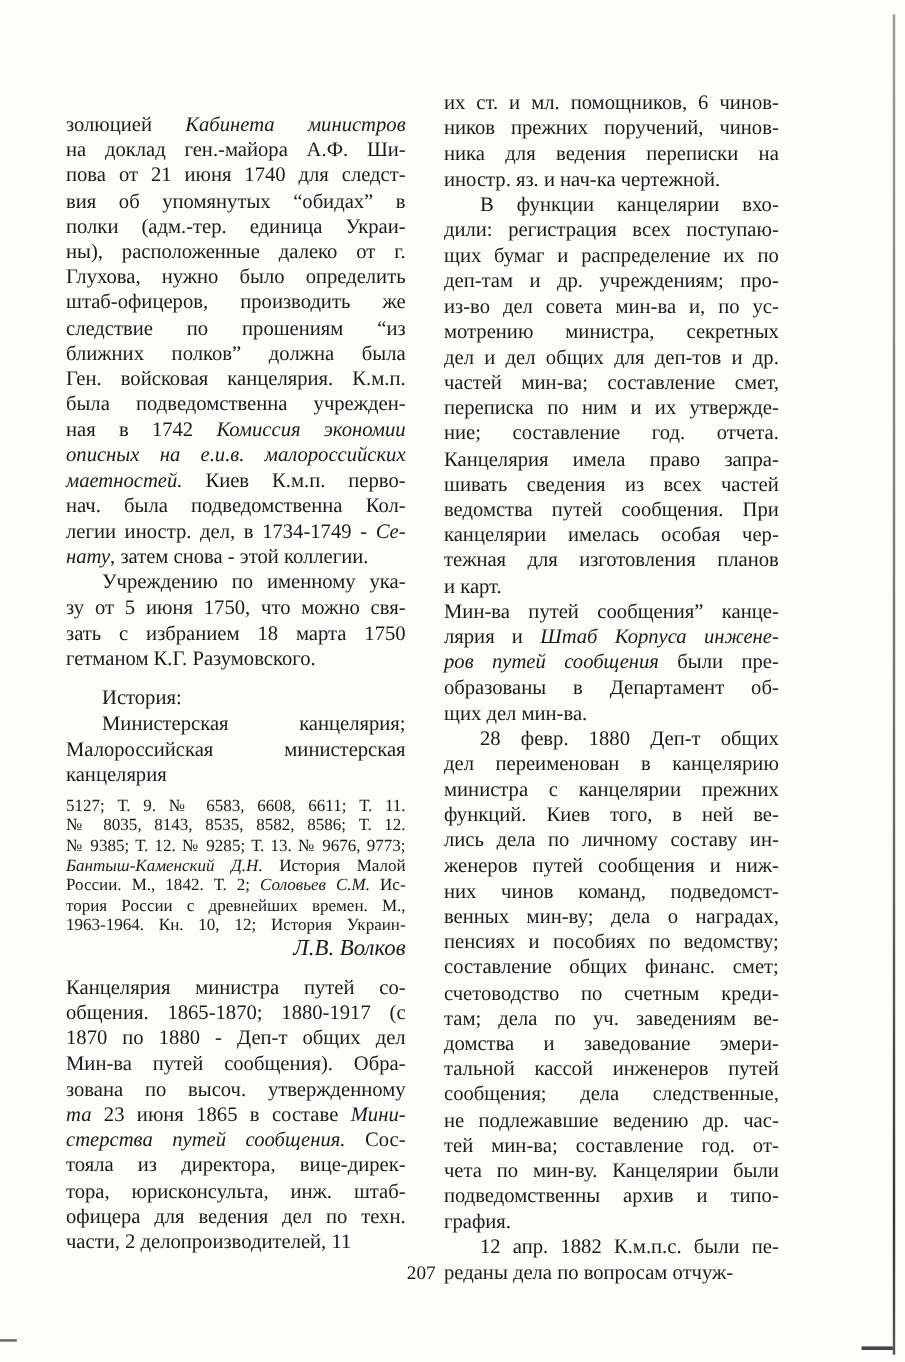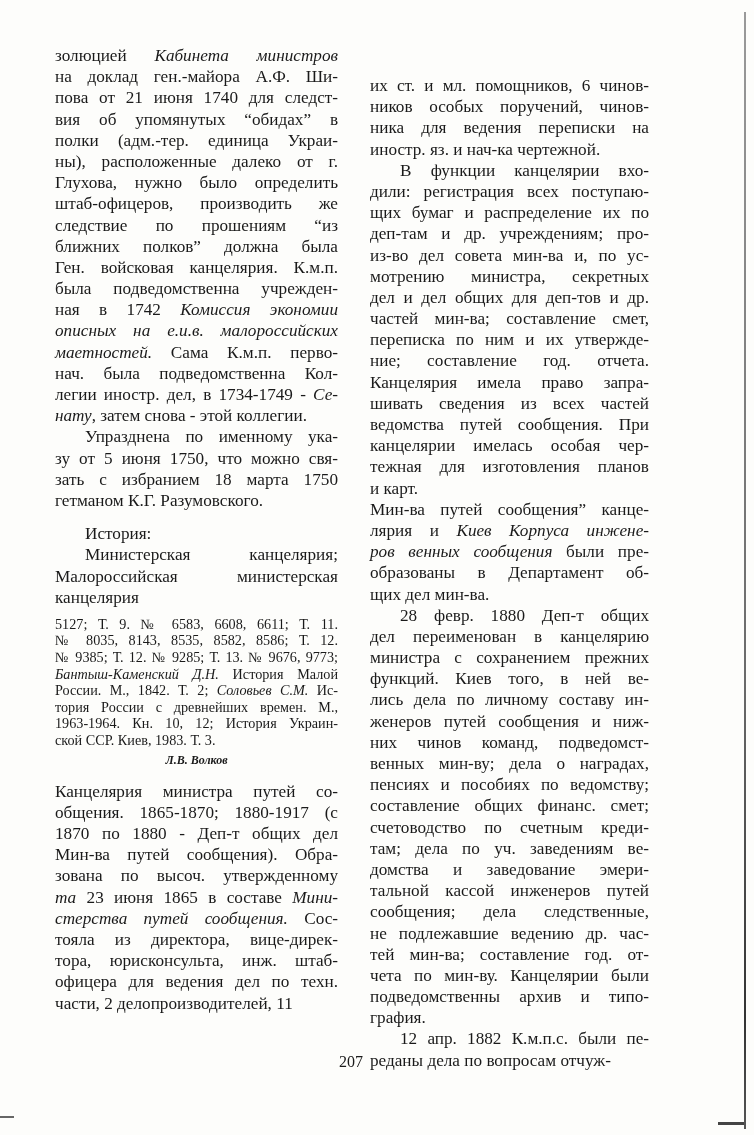--- a/index.html
+++ b/index.html
@@ -1,31 +1,31 @@
 <!DOCTYPE html>
 <html><head>
 <meta charset="utf-8">
 <style>
   html, body { margin:0; padding:0; }
   body {
     width:754px; height:1135px; background:#fdfdfb; position:relative; overflow:hidden;
     font-family:"Liberation Serif", "DejaVu Serif", serif; color:#1a1a1a;
   }
   .col { position:absolute; top:45px; font-size:17.2px; line-height:21.2px; text-align:justify; }
-  .col-left { left:55px; width:283px; }
+  .col-left { left:55px; width:283px;margin-top:48px; }
   .col-right { left:370px; width:279px;margin-top:30px; }
   .line { display:block; white-space:nowrap; text-align:justify; text-align-last:justify; height:21.2px; }
   .line.last { text-align-last:left; }
   .indent { padding-left:30px; }
   i, .it { font-style:italic; }
   b, .bd { font-weight:normal; }
   .gap { height:12px; }
   .small { font-size:14.2px; line-height:16.6px; }
   .small .line { height:16.6px; }
-  .sig { text-align:center; font-style:italic; font-size:12px; height:22px; line-height:22px;font-weight:bold; }
+  .sig { text-align:right; font-style:italic; font-size:19px; height:22px; line-height:22px; }
   .page-num { position:absolute; top:1053px; left:339px; font-size:16px; }
   .scan-edge { position:absolute; left:744px; top:12px; width:2px; height:1117px; background:linear-gradient(#9a9a9a,#6a6a6a 60%,#333 90%,#555); }
   .scan-foot { position:absolute; left:718px; top:1122px; width:26px; height:3px; background:#444; }
   .scan-left { position:absolute; left:0px; top:1116px; width:14px; height:2px; background:#666; }
 </style>
 </head>
 <body>
 
 <div class="col col-left">
   <div>
@@ -36,48 +36,47 @@
       <span class="line"><span>полки (адм.-тер. единица Украи-</span></span>
       <span class="line"><span>ны), расположенные далеко от г.</span></span>
       <span class="line"><span>Глухова, нужно было определить</span></span>
       <span class="line"><span>штаб-офицеров, производить же</span></span>
       <span class="line"><span>следствие по прошениям “из</span></span>
       <span class="line"><span>ближних полков” должна была</span></span>
       <span class="line"><span>Ген. войсковая канцелярия. К.м.п.</span></span>
       <span class="line"><span>была подведомственна учрежден-</span></span>
       <span class="line"><span>ная в 1742 </span><span class="it">Комиссия экономии</span></span>
       <span class="line"><span class="it">описных на е.и.в. малороссийских</span></span>
-      <span class="line"><span class="it">маетностей.</span><span> Сама К.м.п. перво-</span></span>
+      <span class="line"><span class="it">маетностей.</span><span> Киев К.м.п. перво-</span></span>
       <span class="line"><span>нач. была подведомственна Кол-</span></span>
       <span class="line"><span>легии иностр. дел, в 1734-1749 - </span><span class="it">Се-</span></span>
       <span class="line last"><span class="it">нату</span><span>, затем снова - этой коллегии.</span></span>
     </div>
   <div>
-      <span class="line indent"><span>Упразднена по именному ука-</span></span>
+      <span class="line indent"><span>Учреждению по именному ука-</span></span>
       <span class="line"><span>зу от 5 июня 1750, что можно свя-</span></span>
       <span class="line"><span>зать с избранием 18 марта 1750</span></span>
       <span class="line last"><span>гетманом К.Г. Разумовского.</span></span>
     </div>
   <div class="gap"></div>
   <div class="line last indent">История:</div>
   <div class="bd">
       <span class="line indent"><span>Министерская канцелярия;</span></span>
       <span class="line"><span>Малороссийская министерская</span></span>
       <span class="line last"><span>канцелярия</span></span>
     </div>
   <div style="height:8px"></div>
   <div class="small">
       <span class="line"><span>5127; Т. 9. № 6583, 6608, 6611; Т. 11.</span></span>
       <span class="line"><span>№ 8035, 8143, 8535, 8582, 8586; Т. 12.</span></span>
       <span class="line"><span>№ 9385; Т. 12. № 9285; Т. 13. № 9676, 9773;</span></span>
       <span class="line"><span class="it">Бантыш-Каменский Д.Н.</span><span> История Малой</span></span>
       <span class="line"><span>России. М., 1842. Т. 2; </span><span class="it">Соловьев С.М.</span><span> Ис-</span></span>
       <span class="line"><span>тория России с древнейших времен. М.,</span></span>
       <span class="line"><span>1963-1964. Кн. 10, 12; История Украин-</span></span>
-      <span class="line last"><span>ской ССР. Киев, 1983. Т. 3.</span></span>
     </div>
   <div class="sig">Л.В. Волков</div>
   <div style="height:10px"></div>
   <div>
       <span class="line"><span class="bd">Канцелярия министра путей со-</span></span>
       <span class="line"><span class="bd">общения</span><span>. 1865-1870; 1880-1917 (с</span></span>
       <span class="line"><span>1870 по 1880 - Деп-т общих дел</span></span>
       <span class="line"><span>Мин-ва путей сообщения). Обра-</span></span>
       <span class="line"><span>зована по высоч. утвержденному</span></span>
       <span class="line"><span class="it">та</span><span> 23 июня 1865 в составе </span><span class="it">Мини-</span></span>
@@ -85,21 +84,21 @@
       <span class="line"><span>тояла из директора, вице-дирек-</span></span>
       <span class="line"><span>тора, юрисконсульта, инж. штаб-</span></span>
       <span class="line"><span>офицера для ведения дел по техн.</span></span>
       <span class="line last"><span>части, 2 делопроизводителей, 11</span></span>
     </div>
 </div>
 
 <div class="col col-right">
   <div>
       <span class="line"><span>их ст. и мл. помощников, 6 чинов-</span></span>
-      <span class="line"><span>ников особых поручений, чинов-</span></span>
+      <span class="line"><span>ников прежних поручений, чинов-</span></span>
       <span class="line"><span>ника для ведения переписки на</span></span>
       <span class="line last"><span>иностр. яз. и нач-ка чертежной.</span></span>
     </div>
   <div>
       <span class="line indent"><span>В функции канцелярии вхо-</span></span>
       <span class="line"><span>дили: регистрация всех поступаю-</span></span>
       <span class="line"><span>щих бумаг и распределение их по</span></span>
       <span class="line"><span>деп-там и др. учреждениям; про-</span></span>
       <span class="line"><span>из-во дел совета мин-ва и, по ус-</span></span>
       <span class="line"><span>мотрению министра, секретных</span></span>
@@ -109,29 +108,29 @@
       <span class="line"><span>ние; составление год. отчета.</span></span>
       <span class="line"><span>Канцелярия имела право запра-</span></span>
       <span class="line"><span>шивать сведения из всех частей</span></span>
       <span class="line"><span>ведомства путей сообщения. При</span></span>
       <span class="line"><span>канцелярии имелась особая чер-</span></span>
       <span class="line"><span>тежная для изготовления планов</span></span>
       <span class="line last"><span>и карт.</span></span>
     </div>
   <div>
       <span class="line"><span>Мин-ва путей сообщения” канце-</span></span>
-      <span class="line"><span>лярия и </span><span class="it">Киев Корпуса инжене-</span></span>
-      <span class="line"><span class="it">ров венных сообщения</span><span> были пре-</span></span>
+      <span class="line"><span>лярия и </span><span class="it">Штаб Корпуса инжене-</span></span>
+      <span class="line"><span class="it">ров путей сообщения</span><span> были пре-</span></span>
       <span class="line"><span>образованы в Департамент об-</span></span>
       <span class="line last"><span>щих дел мин-ва.</span></span>
     </div>
   <div>
       <span class="line indent"><span>28 февр. 1880 Деп-т общих</span></span>
       <span class="line"><span>дел переименован в канцелярию</span></span>
-      <span class="line"><span>министра с сохранением прежних</span></span>
+      <span class="line"><span>министра с канцелярии прежних</span></span>
       <span class="line"><span>функций. Киев того, в ней ве-</span></span>
       <span class="line"><span>лись дела по личному составу ин-</span></span>
       <span class="line"><span>женеров путей сообщения и ниж-</span></span>
       <span class="line"><span>них чинов команд, подведомст-</span></span>
       <span class="line"><span>венных мин-ву; дела о наградах,</span></span>
       <span class="line"><span>пенсиях и пособиях по ведомству;</span></span>
       <span class="line"><span>составление общих финанс. смет;</span></span>
       <span class="line"><span>счетоводство по счетным креди-</span></span>
       <span class="line"><span>там; дела по уч. заведениям ве-</span></span>
       <span class="line"><span>домства и заведование эмери-</span></span>

